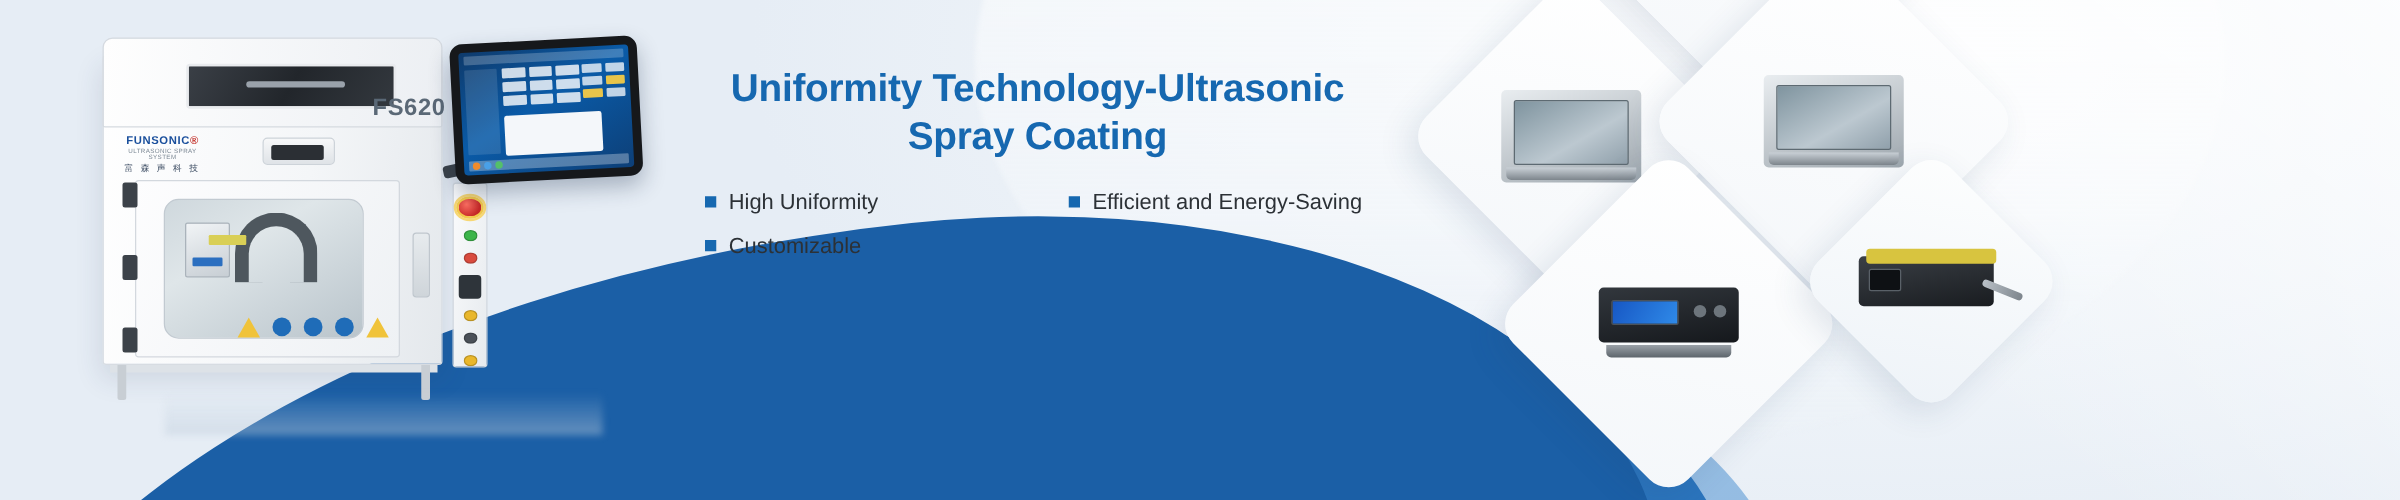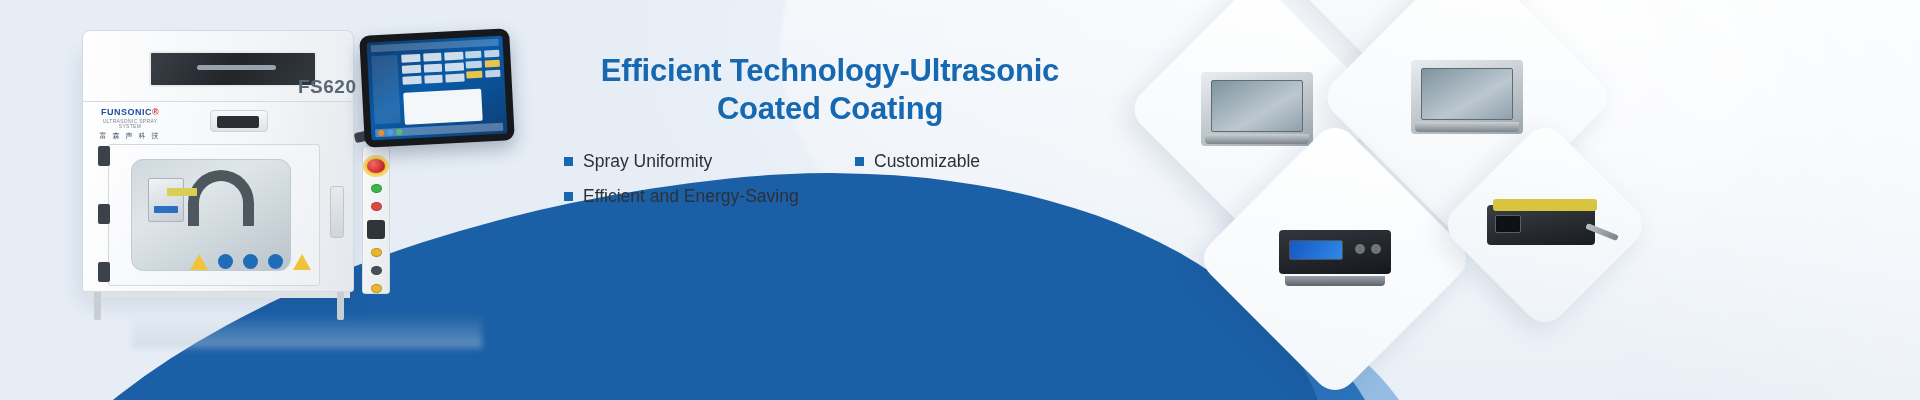--- a/index.html
+++ b/index.html
@@ -416,37 +416,37 @@
             <i class="g"></i>
         </div>
       </div>
     </div>
 
     <div class="reflection"></div>
   </div>
 
   <div class="content">
     <h1 class="headline">
-      <span>Efficient Technology-Ultrasonic</span><br>
-      <span>Coated Coating</span>
+      <span>Uniformity Technology-Ultrasonic</span><br>
+      <span>Spray Coating</span>
     </h1>
 
 
     <div class="features">
       <div class="feature">
         <span class="bullet"></span>
-        <span>Spray Uniformity</span>
+        <span>High Uniformity</span>
+      </div>
+      <div class="feature">
+        <span class="bullet"></span>
+        <span>Efficient and Energy-Saving</span>
       </div>
       <div class="feature">
         <span class="bullet"></span>
         <span>Customizable</span>
-      </div>
-      <div class="feature">
-        <span class="bullet"></span>
-        <span>Efficient and Energy-Saving</span>
       </div>
     </div>
   </div>
 
   <div class="tiles">
 
     <div class="tile tile-a">
       
     </div>
 

